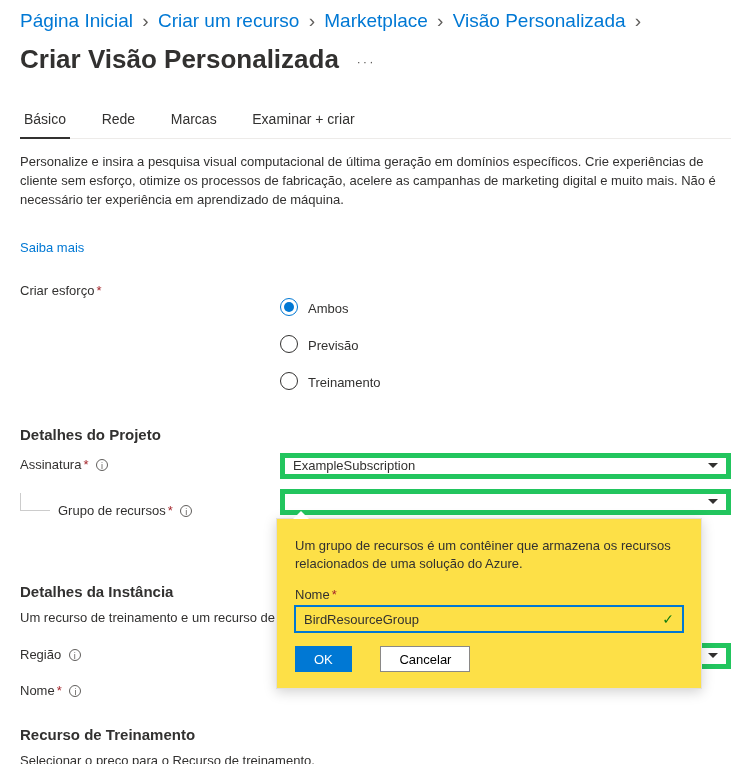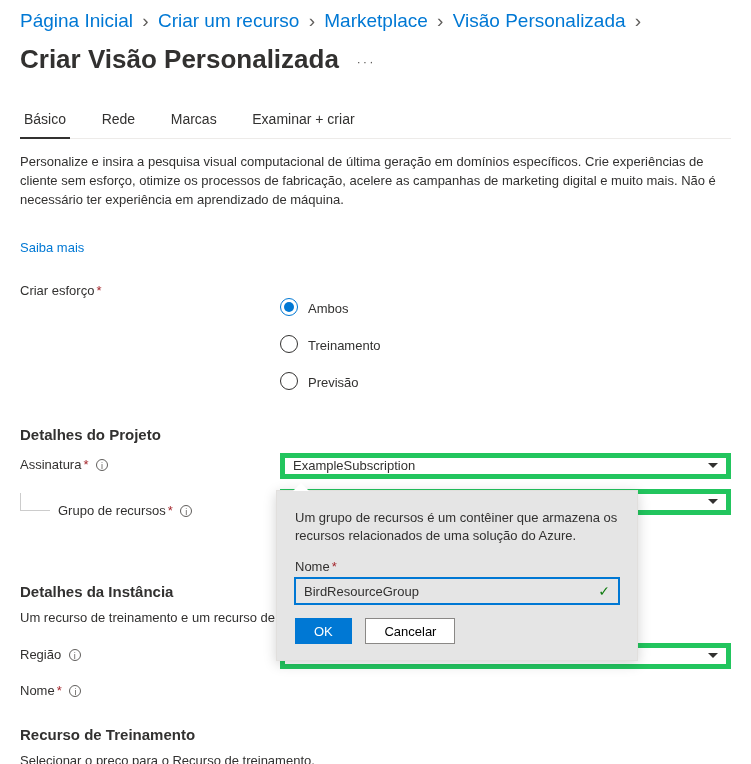--- a/index.html
+++ b/index.html
@@ -141,23 +141,23 @@
     margin-top: 4px;
     cursor: pointer;
     display: inline-block;
     text-align: right;
   }
 
   
   .popup {
     position: absolute;
     left: 276px;
-    top: 490px;
-    width: 362px;
-    background: #e5e5e5;
+    top: 518px;
+    width: 426px;
+    background: #fde047;
     border: 1px solid #e1dfdd;
     box-shadow: 0 3px 12px rgba(0,0,0,0.18);
     padding: 18px 18px 16px 18px;
   }
   .popup::before {
     content: "";
     position: absolute;
     top: -8px; left: 16px;
     width: 0; height: 0;
     border-left: 8px solid transparent;
@@ -187,21 +187,21 @@
     padding: 0 18px;
     font-size: 13px;
     border: 1px solid #8a8886;
     background: #fff;
     cursor: pointer;
   }
   .btn.primary {
     background: #0078d4;
     border-color: #0078d4;
     color: #fff;
-    margin-right: 10px;
+    margin-right: 25px;
   }
 </style>
 </head>
 <body>
 
 
 
 
 <div class="breadcrumb">
   <a>Página Inicial</a>
@@ -237,25 +237,25 @@
   <div class="form-label-col">
     <span>Criar esforço</span><span class="req">*</span>
   </div>
   <div class="form-field-col">
     <div class="radio-row">
       <span class="radio selected"></span>
       <span>Ambos</span>
     </div>
     <div class="radio-row">
       <span class="radio"></span>
-      <span>Treinamento</span>
+      <span>Previsão</span>
     </div>
     <div class="radio-row">
       <span class="radio"></span>
-      <span>Previsão</span>
+      <span>Treinamento</span>
     </div>
   </div>
 </div>
 
 
 <h3 class="section">Detalhes do Projeto</h3>
 
 <div class="form-row">
   <div class="form-label-col">
     <span>Assinatura</span><span class="req">*</span>

